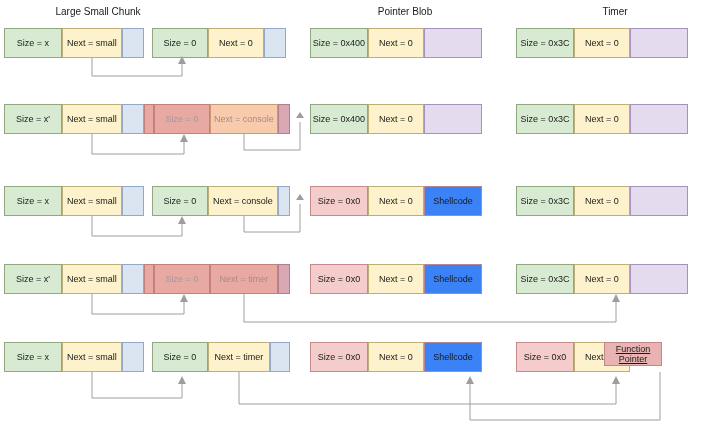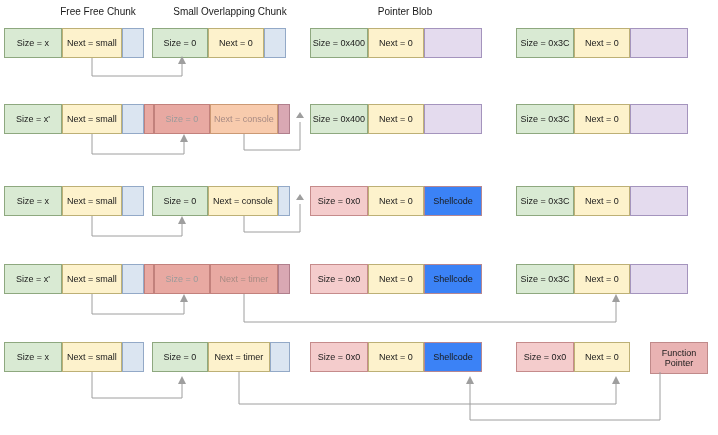--- a/index.html
+++ b/index.html
@@ -43,23 +43,23 @@
   .dim2{color:#a88b84;}
 
   svg.arrows{position:absolute;left:0;top:0;width:718px;height:435px;pointer-events:none;}
   svg.arrows path{fill:none;stroke:#9e9e9e;stroke-width:1;}
   svg.arrows polygon{fill:#9e9e9e;}
 </style>
 </head>
 <body>
 
 <div id="stage">
-    <div class="col-title" style="left: 38px; top: 6px; width: 120px;">Free Free Chunk</div>
-    <div class="col-title" style="left: 160px; top: 6px; width: 140px;">Small Overlapping Chunk</div>
+    <div class="col-title" style="left: 38px; top: 6px; width: 120px;">Large Small Chunk</div>
     <div class="col-title" style="left: 340px; top: 6px; width: 130px;">Pointer Blob</div>
+    <div class="col-title" style="left: 560px; top: 6px; width: 110px;">Timer</div>
     <div class="cell c-green" style="left: 4px; top: 28px; width: 58px; height: 30px;">Size = x</div>
     <div class="cell c-yellow" style="left: 62px; top: 28px; width: 60px; height: 30px;">Next = small</div>
     <div class="cell c-blue" style="left: 122px; top: 28px; width: 22px; height: 30px;"></div>
     <div class="cell c-green" style="left: 152px; top: 28px; width: 56px; height: 30px;">Size = 0</div>
     <div class="cell c-yellow" style="left: 208px; top: 28px; width: 56px; height: 30px;">Next = 0</div>
     <div class="cell c-blue" style="left: 264px; top: 28px; width: 22px; height: 30px;"></div>
     <div class="cell c-green" style="left: 310px; top: 28px; width: 58px; height: 30px;">Size = 0x400</div>
     <div class="cell c-yellow" style="left: 368px; top: 28px; width: 56px; height: 30px;">Next = 0</div>
     <div class="cell c-purple" style="left: 424px; top: 28px; width: 58px; height: 30px;"></div>
     <div class="cell c-green" style="left: 516px; top: 28px; width: 58px; height: 30px;">Size = 0x3C</div>
@@ -107,21 +107,21 @@
     <div class="cell c-yellow" style="left: 62px; top: 342px; width: 60px; height: 30px;">Next = small</div>
     <div class="cell c-blue" style="left: 122px; top: 342px; width: 22px; height: 30px;"></div>
     <div class="cell c-green" style="left: 152px; top: 342px; width: 56px; height: 30px;">Size = 0</div>
     <div class="cell c-yellow" style="left: 208px; top: 342px; width: 62px; height: 30px;">Next = timer</div>
     <div class="cell c-blue" style="left: 270px; top: 342px; width: 20px; height: 30px;"></div>
     <div class="cell c-red" style="left: 310px; top: 342px; width: 58px; height: 30px;">Size = 0x0</div>
     <div class="cell c-yellow" style="left: 368px; top: 342px; width: 56px; height: 30px;">Next = 0</div>
     <div class="cell c-rose" style="left: 424px; top: 342px; width: 58px; height: 30px;">Shellcode</div>
     <div class="cell c-red" style="left: 516px; top: 342px; width: 58px; height: 30px;">Size = 0x0</div>
     <div class="cell c-yellow" style="left: 574px; top: 342px; width: 56px; height: 30px;">Next = 0</div>
-    <div class="cell c-pinkrow" style="left: 650px; top: 342px; width: 58px; height: 32px;">Function Pointer</div>
+    <div class="cell c-pinkrow" style="left: 604px; top: 342px; width: 58px; height: 24px; text-decoration: underline;">Function Pointer</div>
     <svg class="arrows" viewBox="0 0 718 435">
       <path d="M 92 58 L 92 76 L 182 76 L 182 62"></path>
       <polygon points="182,56 178,64 186,64"></polygon>
       <path d="M 92 134 L 92 154 L 184 154 L 184 140"></path>
       <polygon points="184,134 180,142 188,142"></polygon>
       <path d="M 244 134 L 244 150 L 300 150 L 300 122"></path>
       <polygon points="304,118 296,118 300,112"></polygon>
       <path d="M 92 216 L 92 236 L 182 236 L 182 222"></path>
       <polygon points="182,216 178,224 186,224"></polygon>
       <path d="M 244 216 L 244 232 L 300 232 L 300 204"></path>

